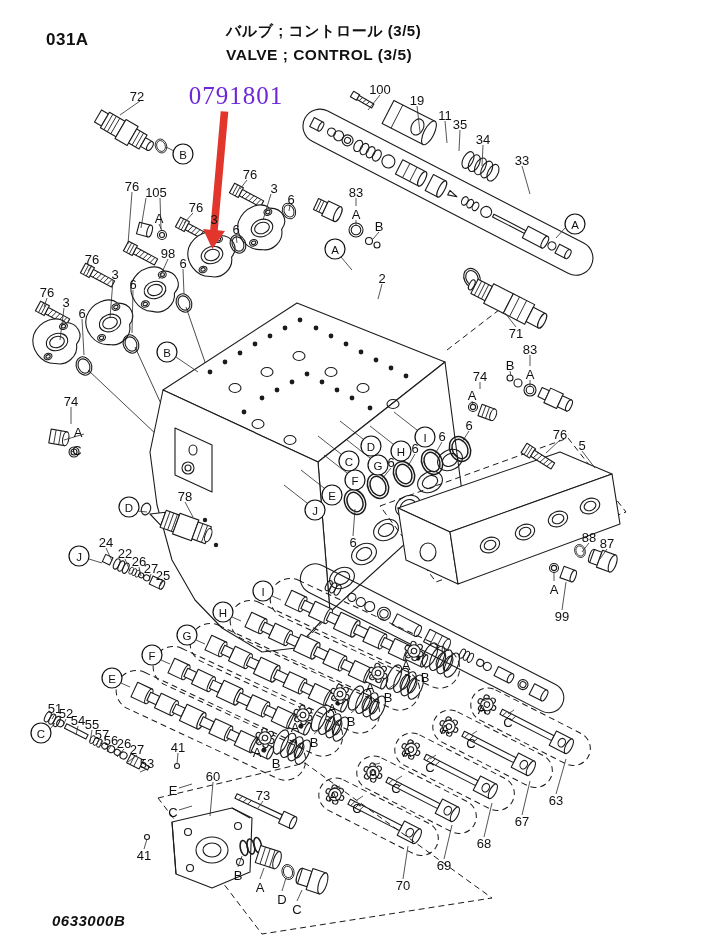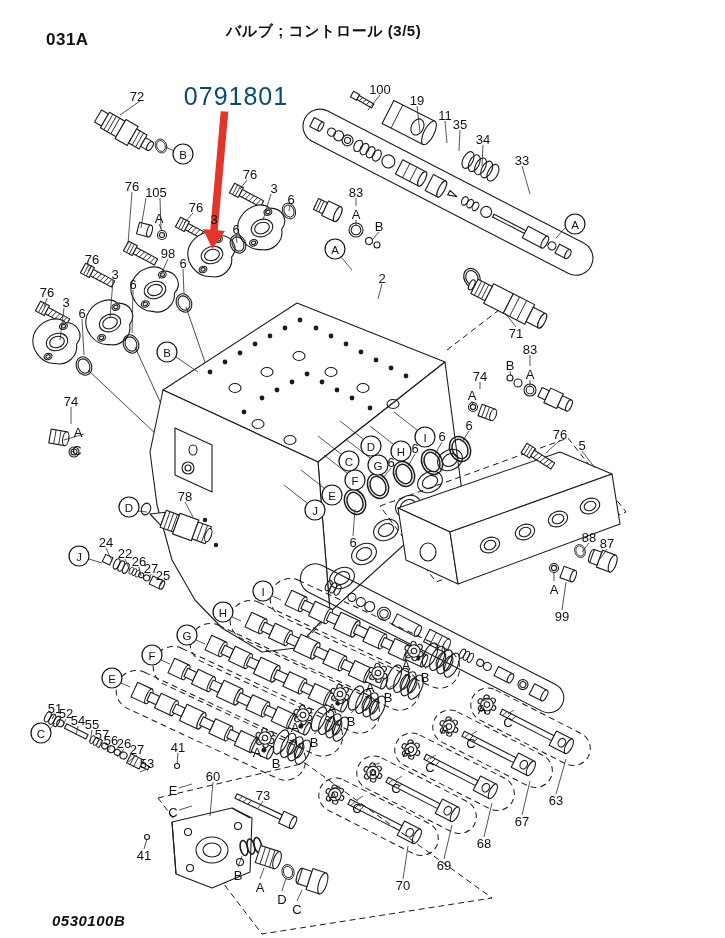--- a/index.html
+++ b/index.html
@@ -794,15 +794,16 @@
         <text x="173" y="812" class="pl">C</text>
         <text x="238" y="875" class="pl">B</text>
         <text x="260" y="887" class="pl">A</text>
         <text x="282" y="899" class="pl">D</text>
         <text x="297" y="909" class="pl">C</text>
       </g>
   </svg>
 
   <div class="hdr-code">031A</div>
   <div class="title-ja">バルブ ; コントロール (3/5)</div>
-  <div class="red-ann" id="red-ann" style="color: #0c4a6e;">0791801</div>
-  <div class="ftr-code">0530100B</div>
+  <div class="title-en">VALVE ; CONTROL (3/5)</div>
+  <div class="red-ann" id="red-ann" style="color: #6d28d9; font-family: Liberation Serif, serif;">0791801</div>
+  <div class="ftr-code">0633000B</div>
 </div>
 
 </body></html>

